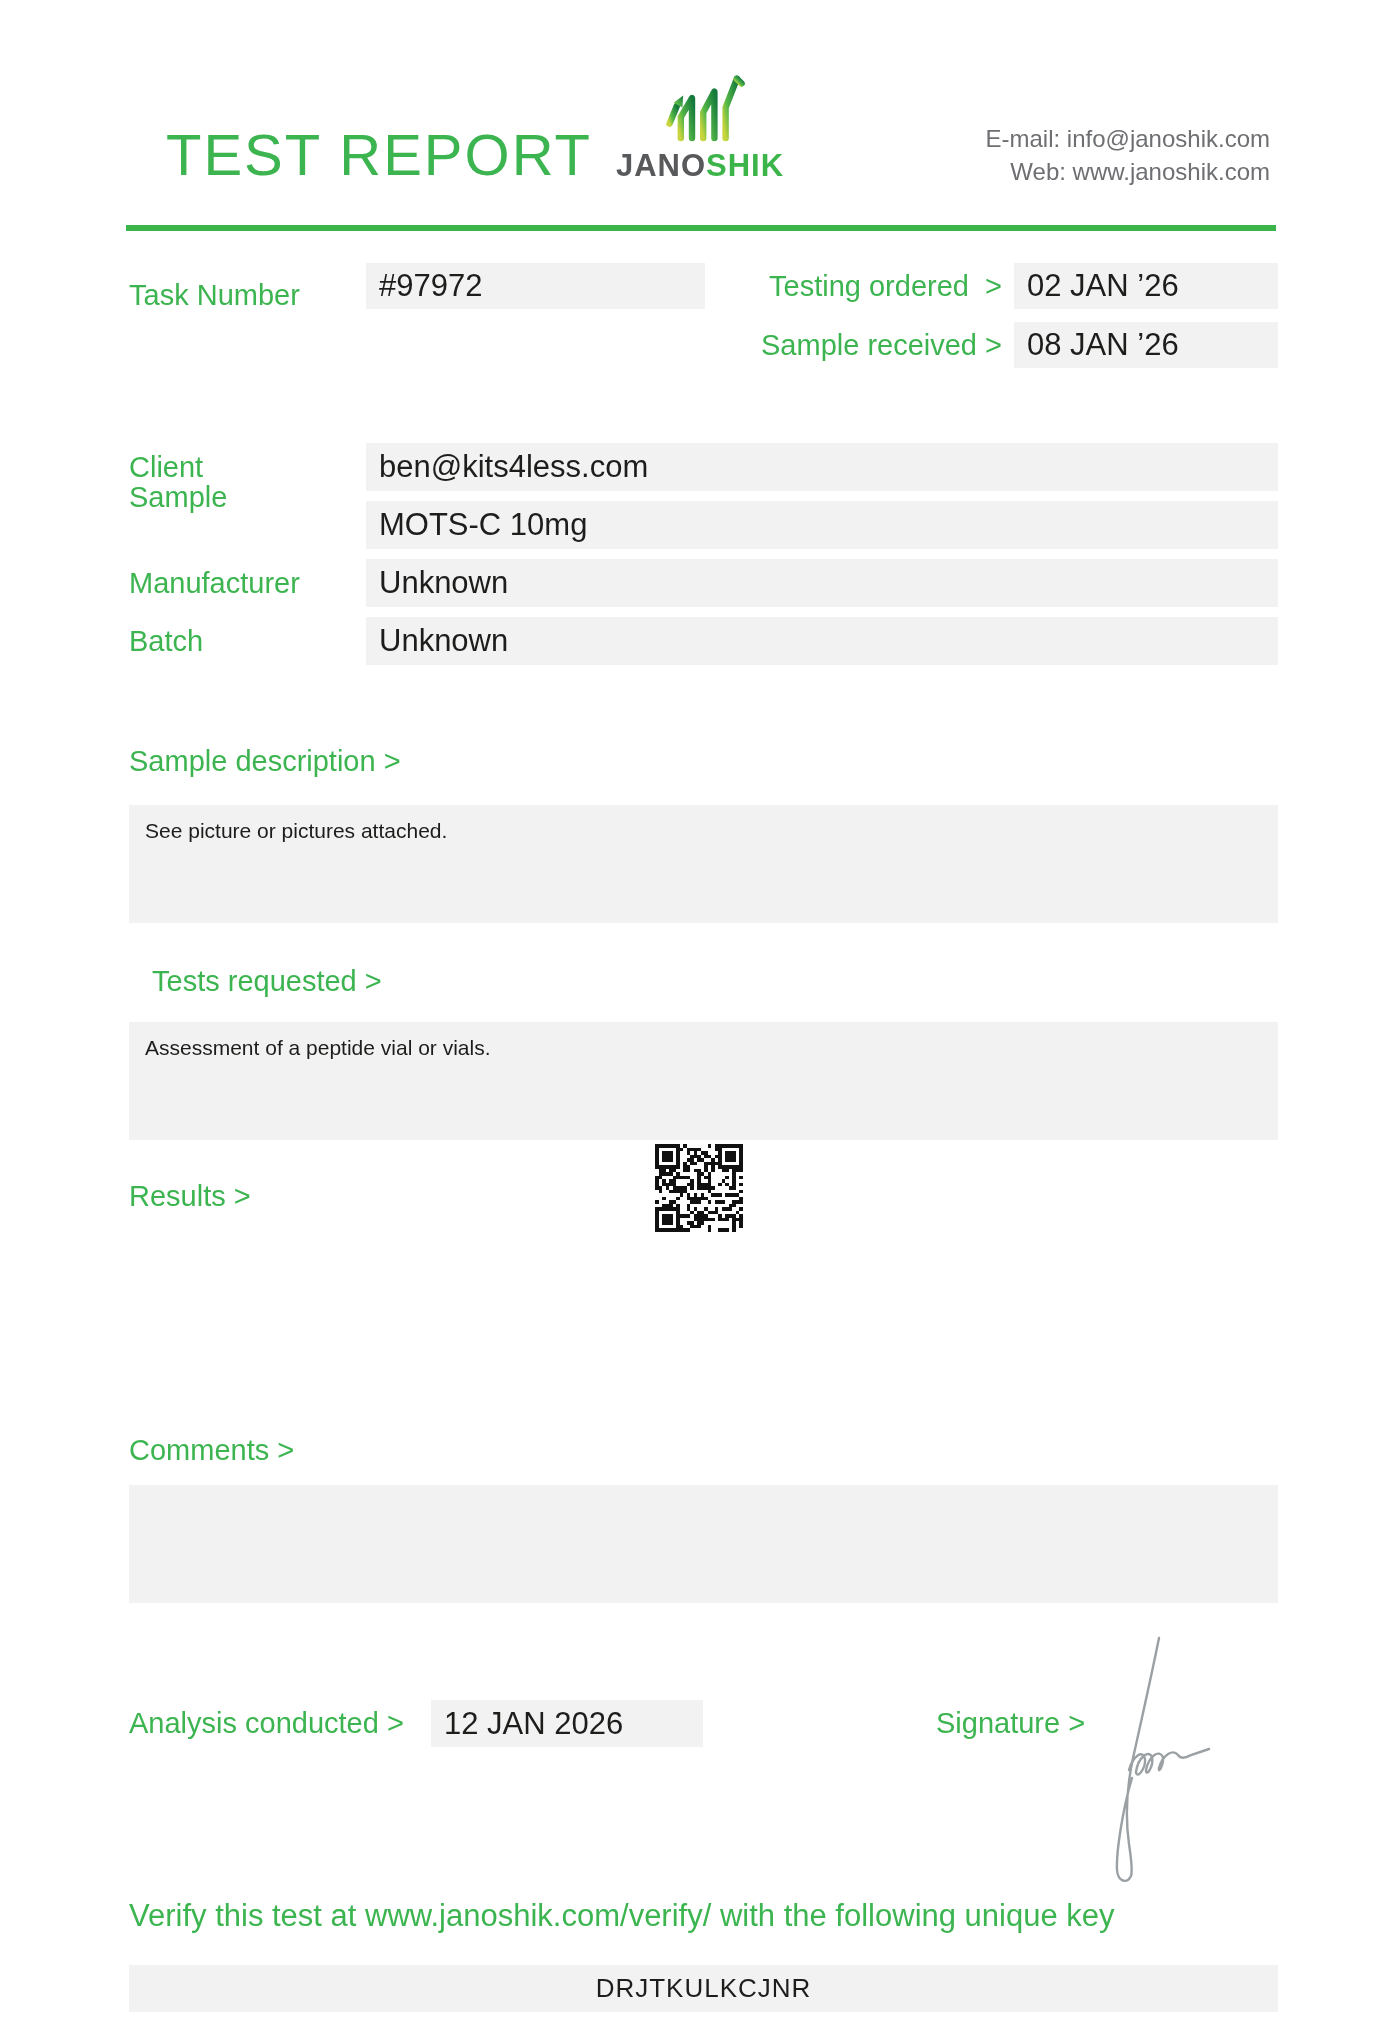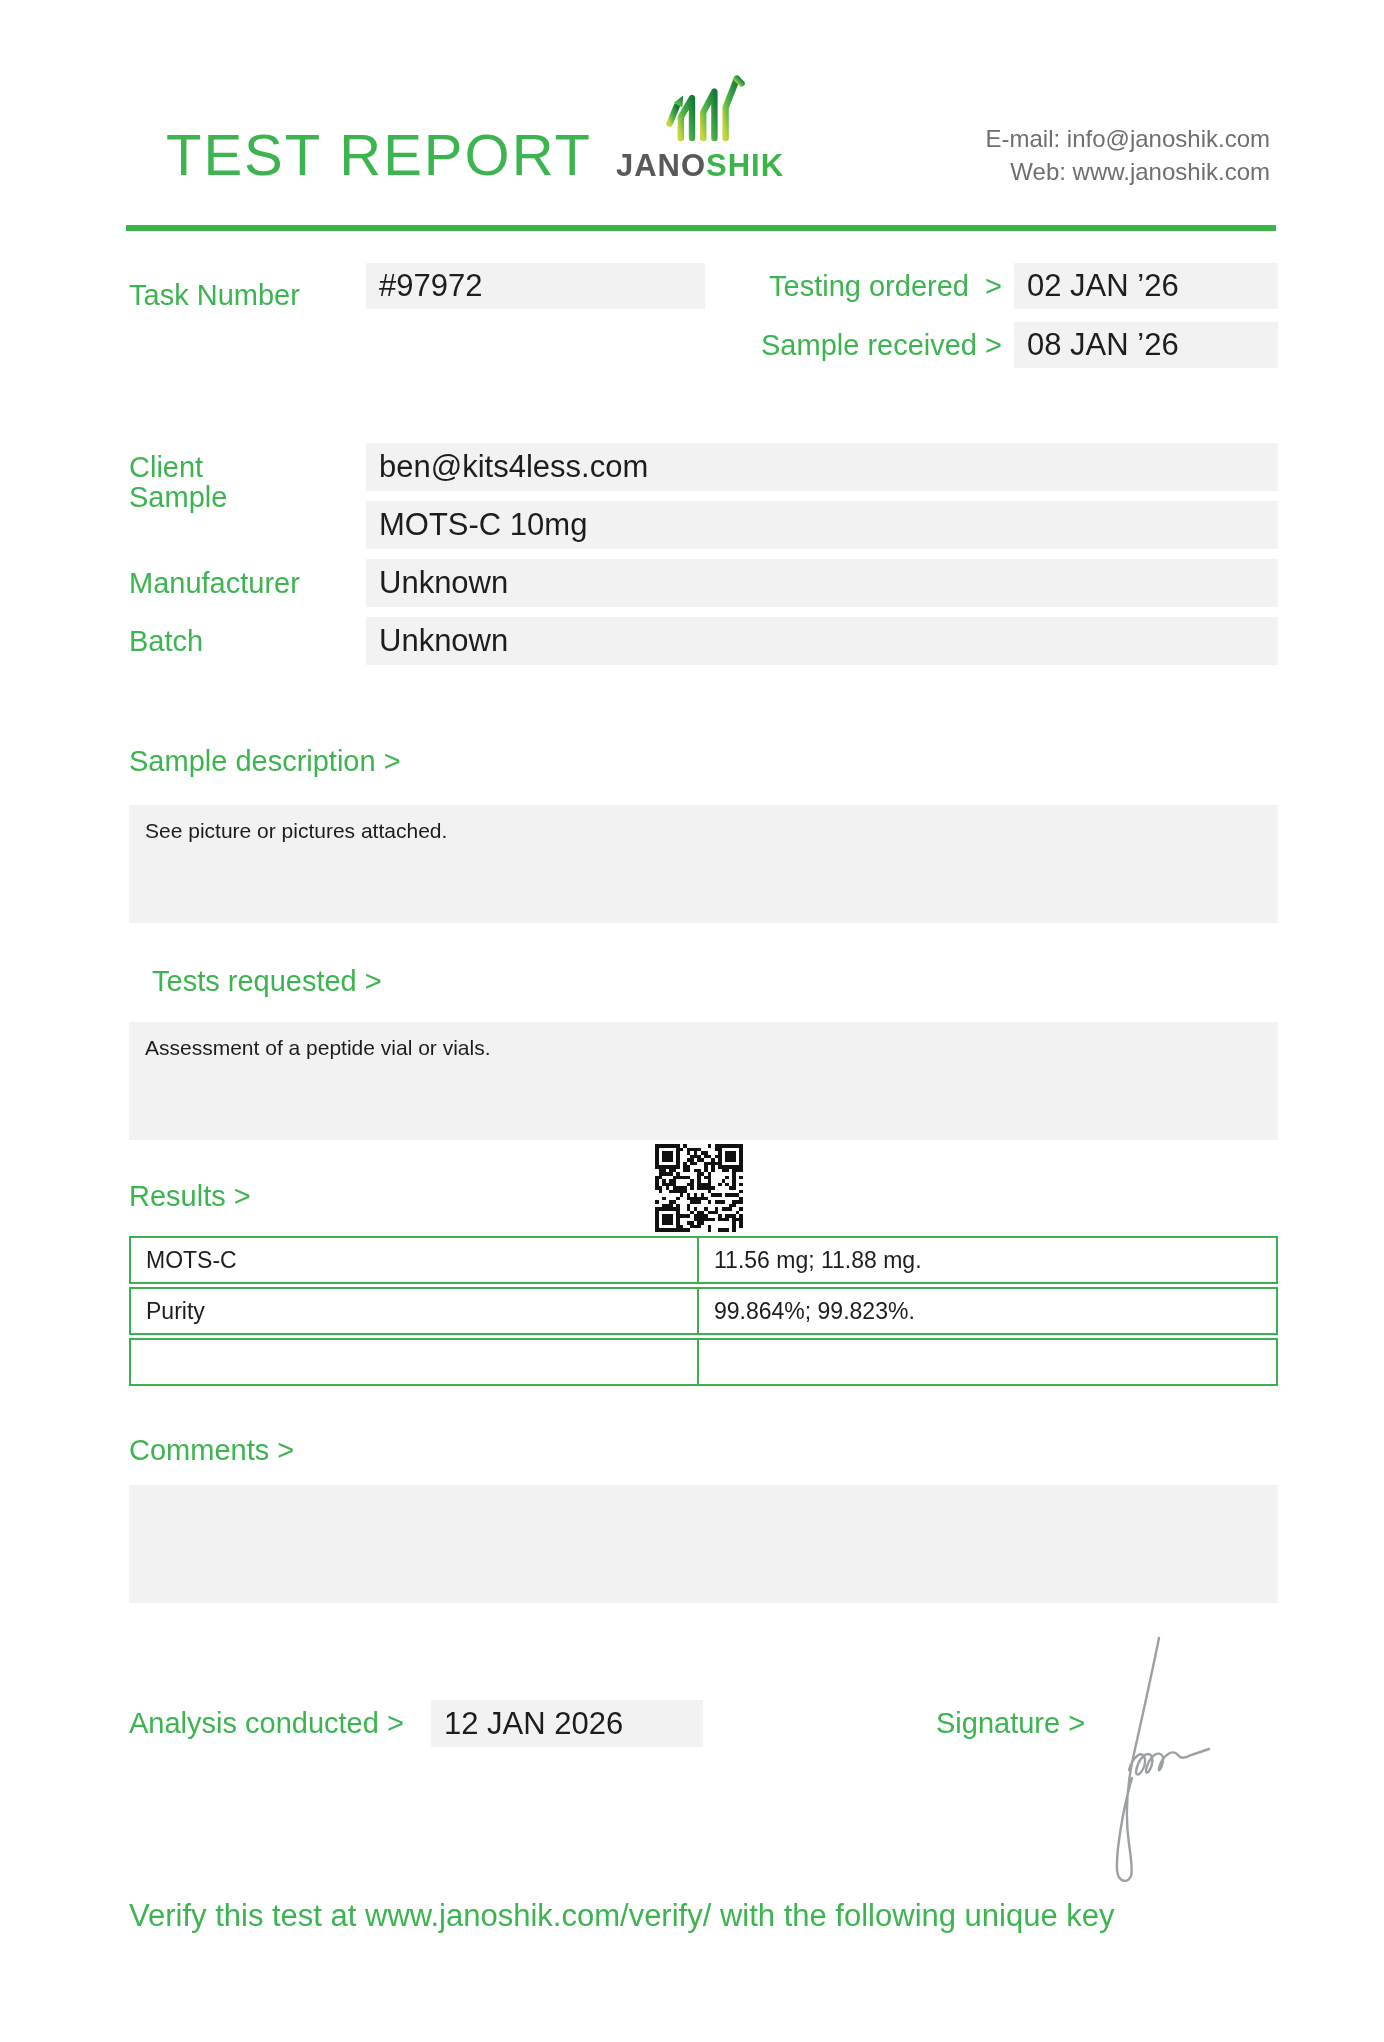--- a/index.html
+++ b/index.html
@@ -351,44 +351,33 @@
         <path fill-rule="evenodd" d="M0 0h7v7h-7z M1 1v5h5v-5z"></path>
         <rect x="2" y="2" width="3" height="3"></rect>
         <path fill-rule="evenodd" d="M18 0h7v7h-7z M19 1v5h5v-5z"></path>
         <rect x="20" y="2" width="3" height="3"></rect>
         <path fill-rule="evenodd" d="M0 18h7v7h-7z M1 19v5h5v-5z"></path>
         <rect x="2" y="20" width="3" height="3"></rect>
       </svg></div>
 
   <div class="glabel section-label" style="top:1176px;">Results &gt;</div>
 
-  <div class="rtable">
-    <div class="rrow">
-      <div class="rcell c1">MOTS-C</div>
-      <div class="rcell c2">11.56 mg; 11.88 mg.</div>
-    </div>
-    <div class="rrow">
-      <div class="rcell c1">Purity</div>
-      <div class="rcell c2">99.864%; 99.823%.</div>
-    </div>
-    <div class="rrow">
-      <div class="rcell c1"></div>
-      <div class="rcell c2"></div>
-    </div>
-  </div>
 
   <div class="glabel section-label" style="top:1430px;">Comments &gt;</div>
   <div class="section-box" style="top:1485px;height:118px;"></div>
 
   <div class="glabel analysis-label">Analysis conducted &gt;</div>
   <div class="field analysis-field">12 JAN 2026</div>
 
   <div class="glabel signature-label">Signature &gt;</div>
   <svg class="signature-svg" viewBox="0 0 150 262">
     <g fill="none" stroke="#9aa0a3" stroke-width="2.4" stroke-linecap="round">
       <path d="M74 8 C66 48 56 92 48 128 C42 156 40 186 44 214 C46 228 48 240 46 246 C42 254 33 252 32 240 C31 222 38 178 47 148"></path>
       <path d="M44 140 C48 126 58 119 60 129 C61 138 52 150 51 142 C53 128 63 119 67 127 C69 136 61 148 61 140 C64 126 74 119 78 127 C79 134 73 145 74 138 C78 124 88 119 93 125 C96 129 101 128 106 125 L124 119"></path>
     </g>
   </svg>
 
   <div class="verify">Verify this test at www.janoshik.com/verify/ with the following unique key</div>
+  <div class="key-box">
+    <span>DRJTKULKCJNR</span>
+  </div>
 
 </div>
 
 </body></html>

